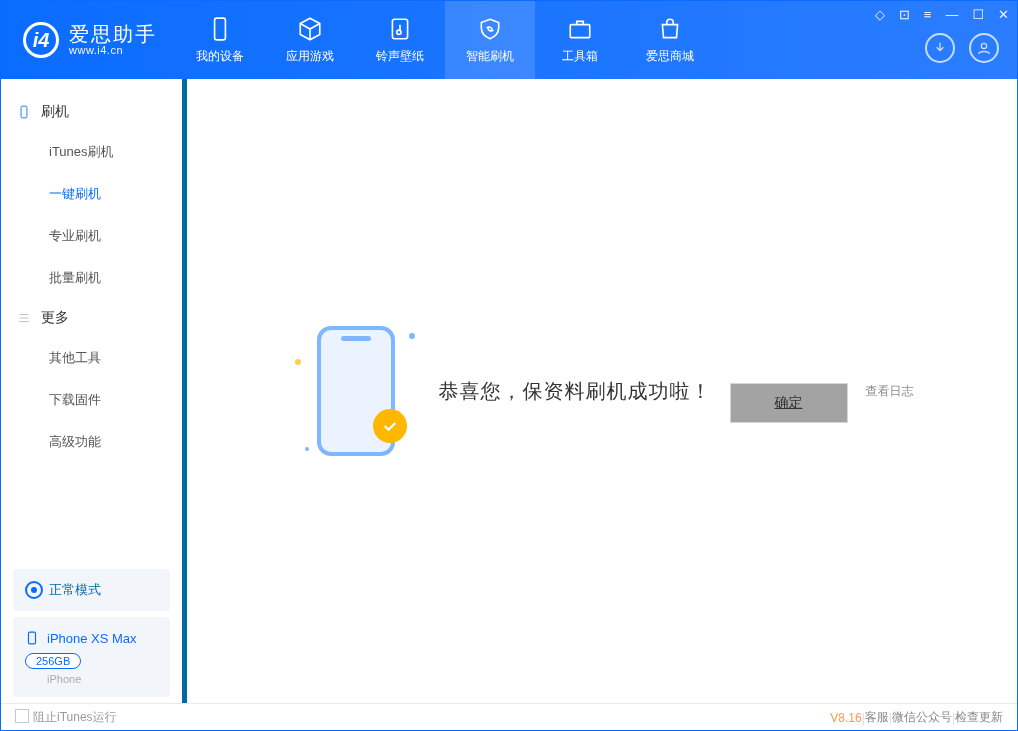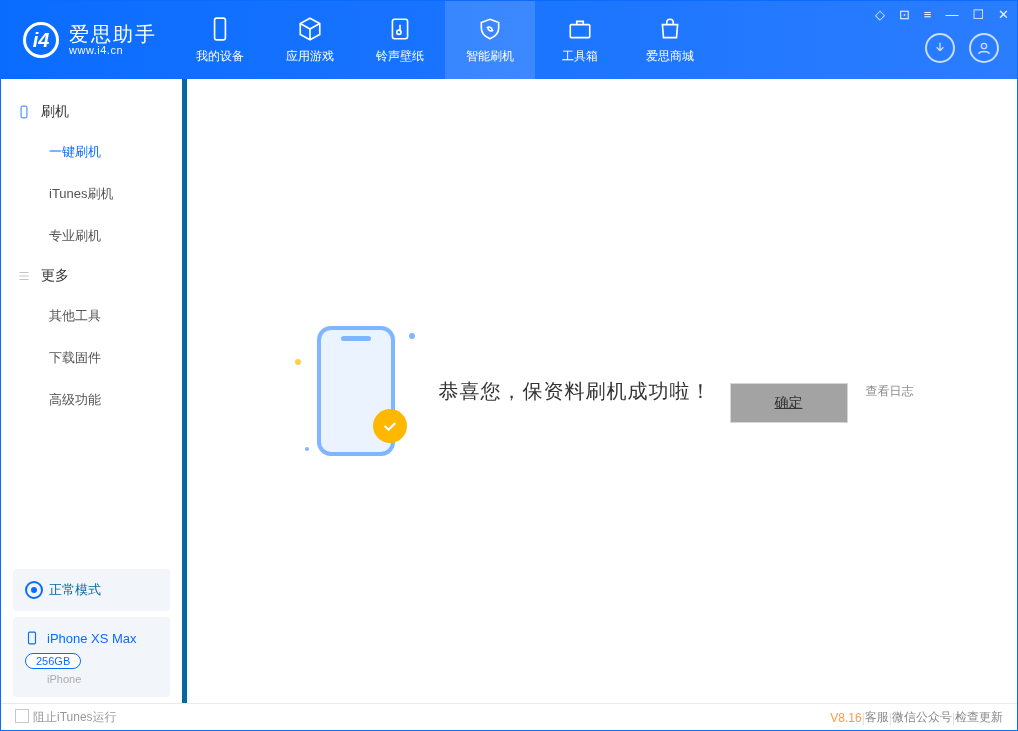--- a/index.html
+++ b/index.html
@@ -159,23 +159,24 @@
 </div>
 
 <div class="body">
   <div class="sidebar">
     <div class="side-group-title">
       <svg viewBox="0 0 24 24">
           <rect x="7" y="2" width="10" height="20" rx="2"></rect>
         </svg>
       <span>刷机</span>
     </div>
+    <div class="side-sub">iTunes刷机</div>
     <div class="side-sub active">一键刷机</div>
-    <div class="side-sub">iTunes刷机</div>
     <div class="side-sub">专业刷机</div>
+    <div class="side-sub">批量刷机</div>
 
     <div class="side-group-title more">
       <svg viewBox="0 0 24 24">
           <path d="M4 6h16M4 12h16M4 18h16"></path>
         </svg>
       <span>更多</span>
     </div>
     <div class="side-sub">其他工具</div>
     <div class="side-sub">下载固件</div>
     <div class="side-sub">高级功能</div>

